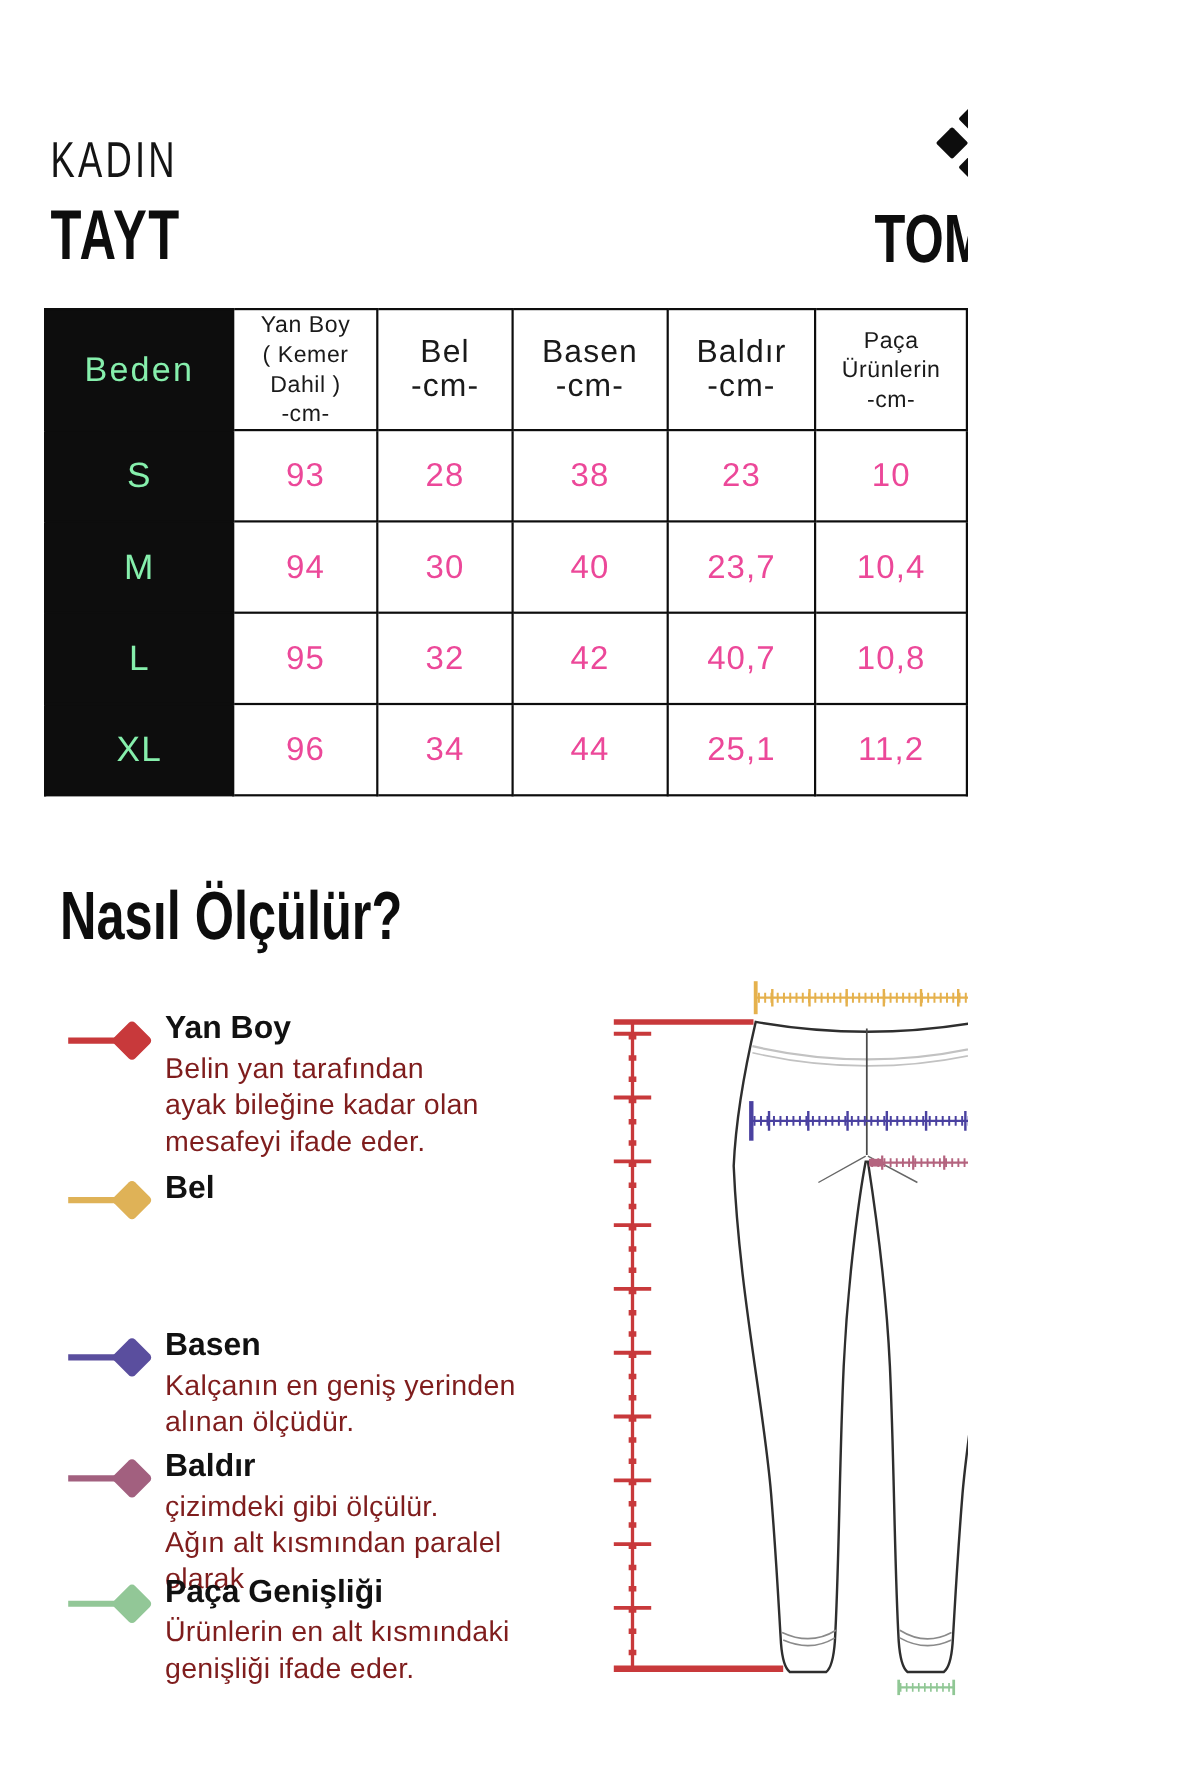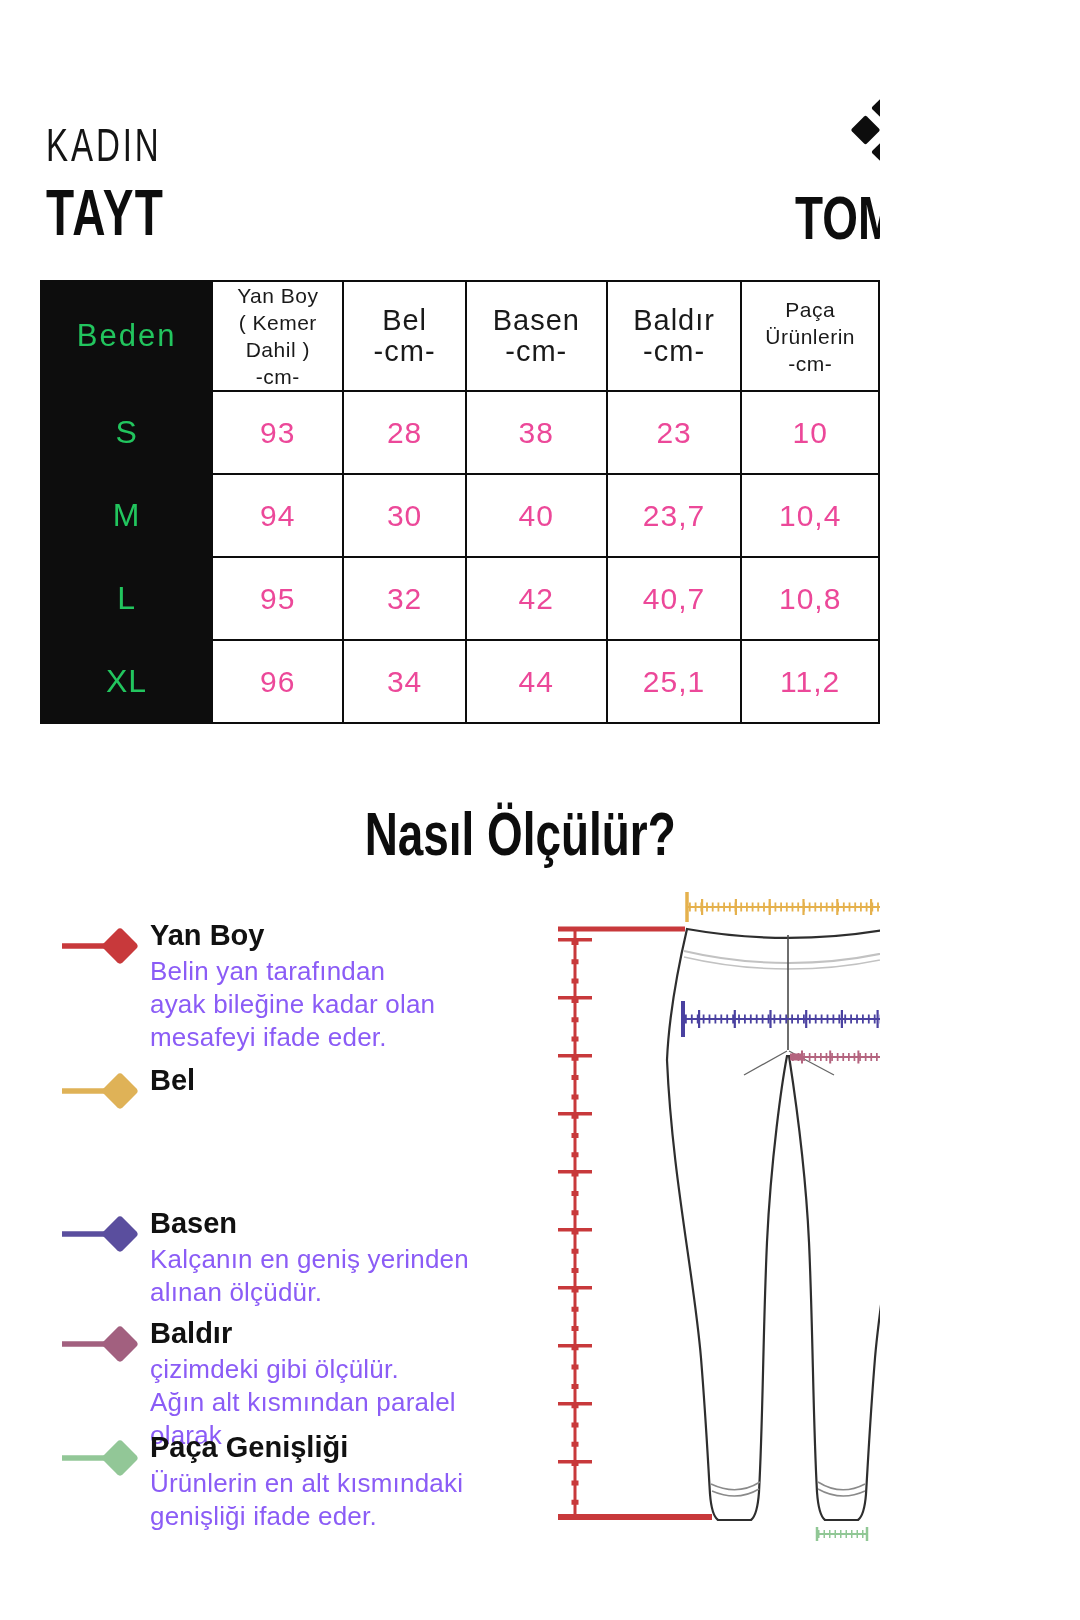--- a/index.html
+++ b/index.html
@@ -12,38 +12,38 @@
   .prod-title{position:absolute;left:46px;top:176px;font-size:64px;font-weight:800;
               letter-spacing:2px;color:#0d0d0d;transform:scaleX(0.72);transform-origin:left top;white-space:nowrap;}
   .logo-svg{position:absolute;left:845px;top:90px;width:123px;height:82px;}
   .brand-name{position:absolute;left:756px;top:182px;width:300px;text-align:center;
               font-size:62px;font-weight:800;letter-spacing:0px;color:#0d0d0d;
               transform:scaleX(0.74);transform-origin:center top;white-space:nowrap;}
 
   
   .size-table{position:absolute;left:40px;top:280px;border-collapse:collapse;table-layout:fixed;}
   .size-table td,.size-table th{border:2.5px solid #0d0d0d;text-align:center;vertical-align:middle;padding:0;}
-  .size-table .col-size{background:#0d0d0d;color:#22c55e;}
+  .size-table .col-size{background:#0d0d0d;color:#86efac;}
   .hdr-big{font-size:29px;font-weight:500;letter-spacing:1px;line-height:31px;}
   .hdr-small{font-size:21px;font-weight:500;letter-spacing:0.5px;line-height:27px;}
   .beden-cell{font-size:31px;font-weight:500;letter-spacing:2px;}
   .size-letter{font-size:32px;font-weight:400;letter-spacing:1px;}
   .val-cell{font-size:30px;font-weight:400;letter-spacing:1px;color:#ec4899;}
   .hrow{height:84px;} .drow{height:83px;}
 
   
-  .htm-title{position:absolute;left:0;top:798px;width:1040px;text-align:center;}
+  .htm-title{position:absolute;left:0;top:798px;width:1040px;}
   .htm-title span{display:inline-block;font-size:62px;font-weight:700;color:#0d0d0d;
                   transform:scaleX(0.74);transform-origin:center top;white-space:nowrap;}
 
   .legend-item{position:absolute;left:40px;width:490px;}
   .legend-marker{position:absolute;left:20px;top:0;width:100px;height:56px;}
   .legend-body{margin-left:110px;}
   .legend-title{font-size:29px;font-weight:700;color:#111;line-height:34px;margin-bottom:3px;}
-  .legend-desc{font-size:26px;font-weight:400;color:#8b5cf6;line-height:33px;letter-spacing:0.2px;}
+  .legend-desc{font-size:26px;font-weight:400;color:#7f1d1d;line-height:33px;letter-spacing:0.2px;}
 
   .drawing-svg{position:absolute;left:0;top:0;width:1080px;height:1620px;pointer-events:none;}
 </style>
 </head>
 <body>
 
 <div class="page">
 
   <div class="cat-title">KADIN</div>
   <div class="prod-title">TAYT</div>

